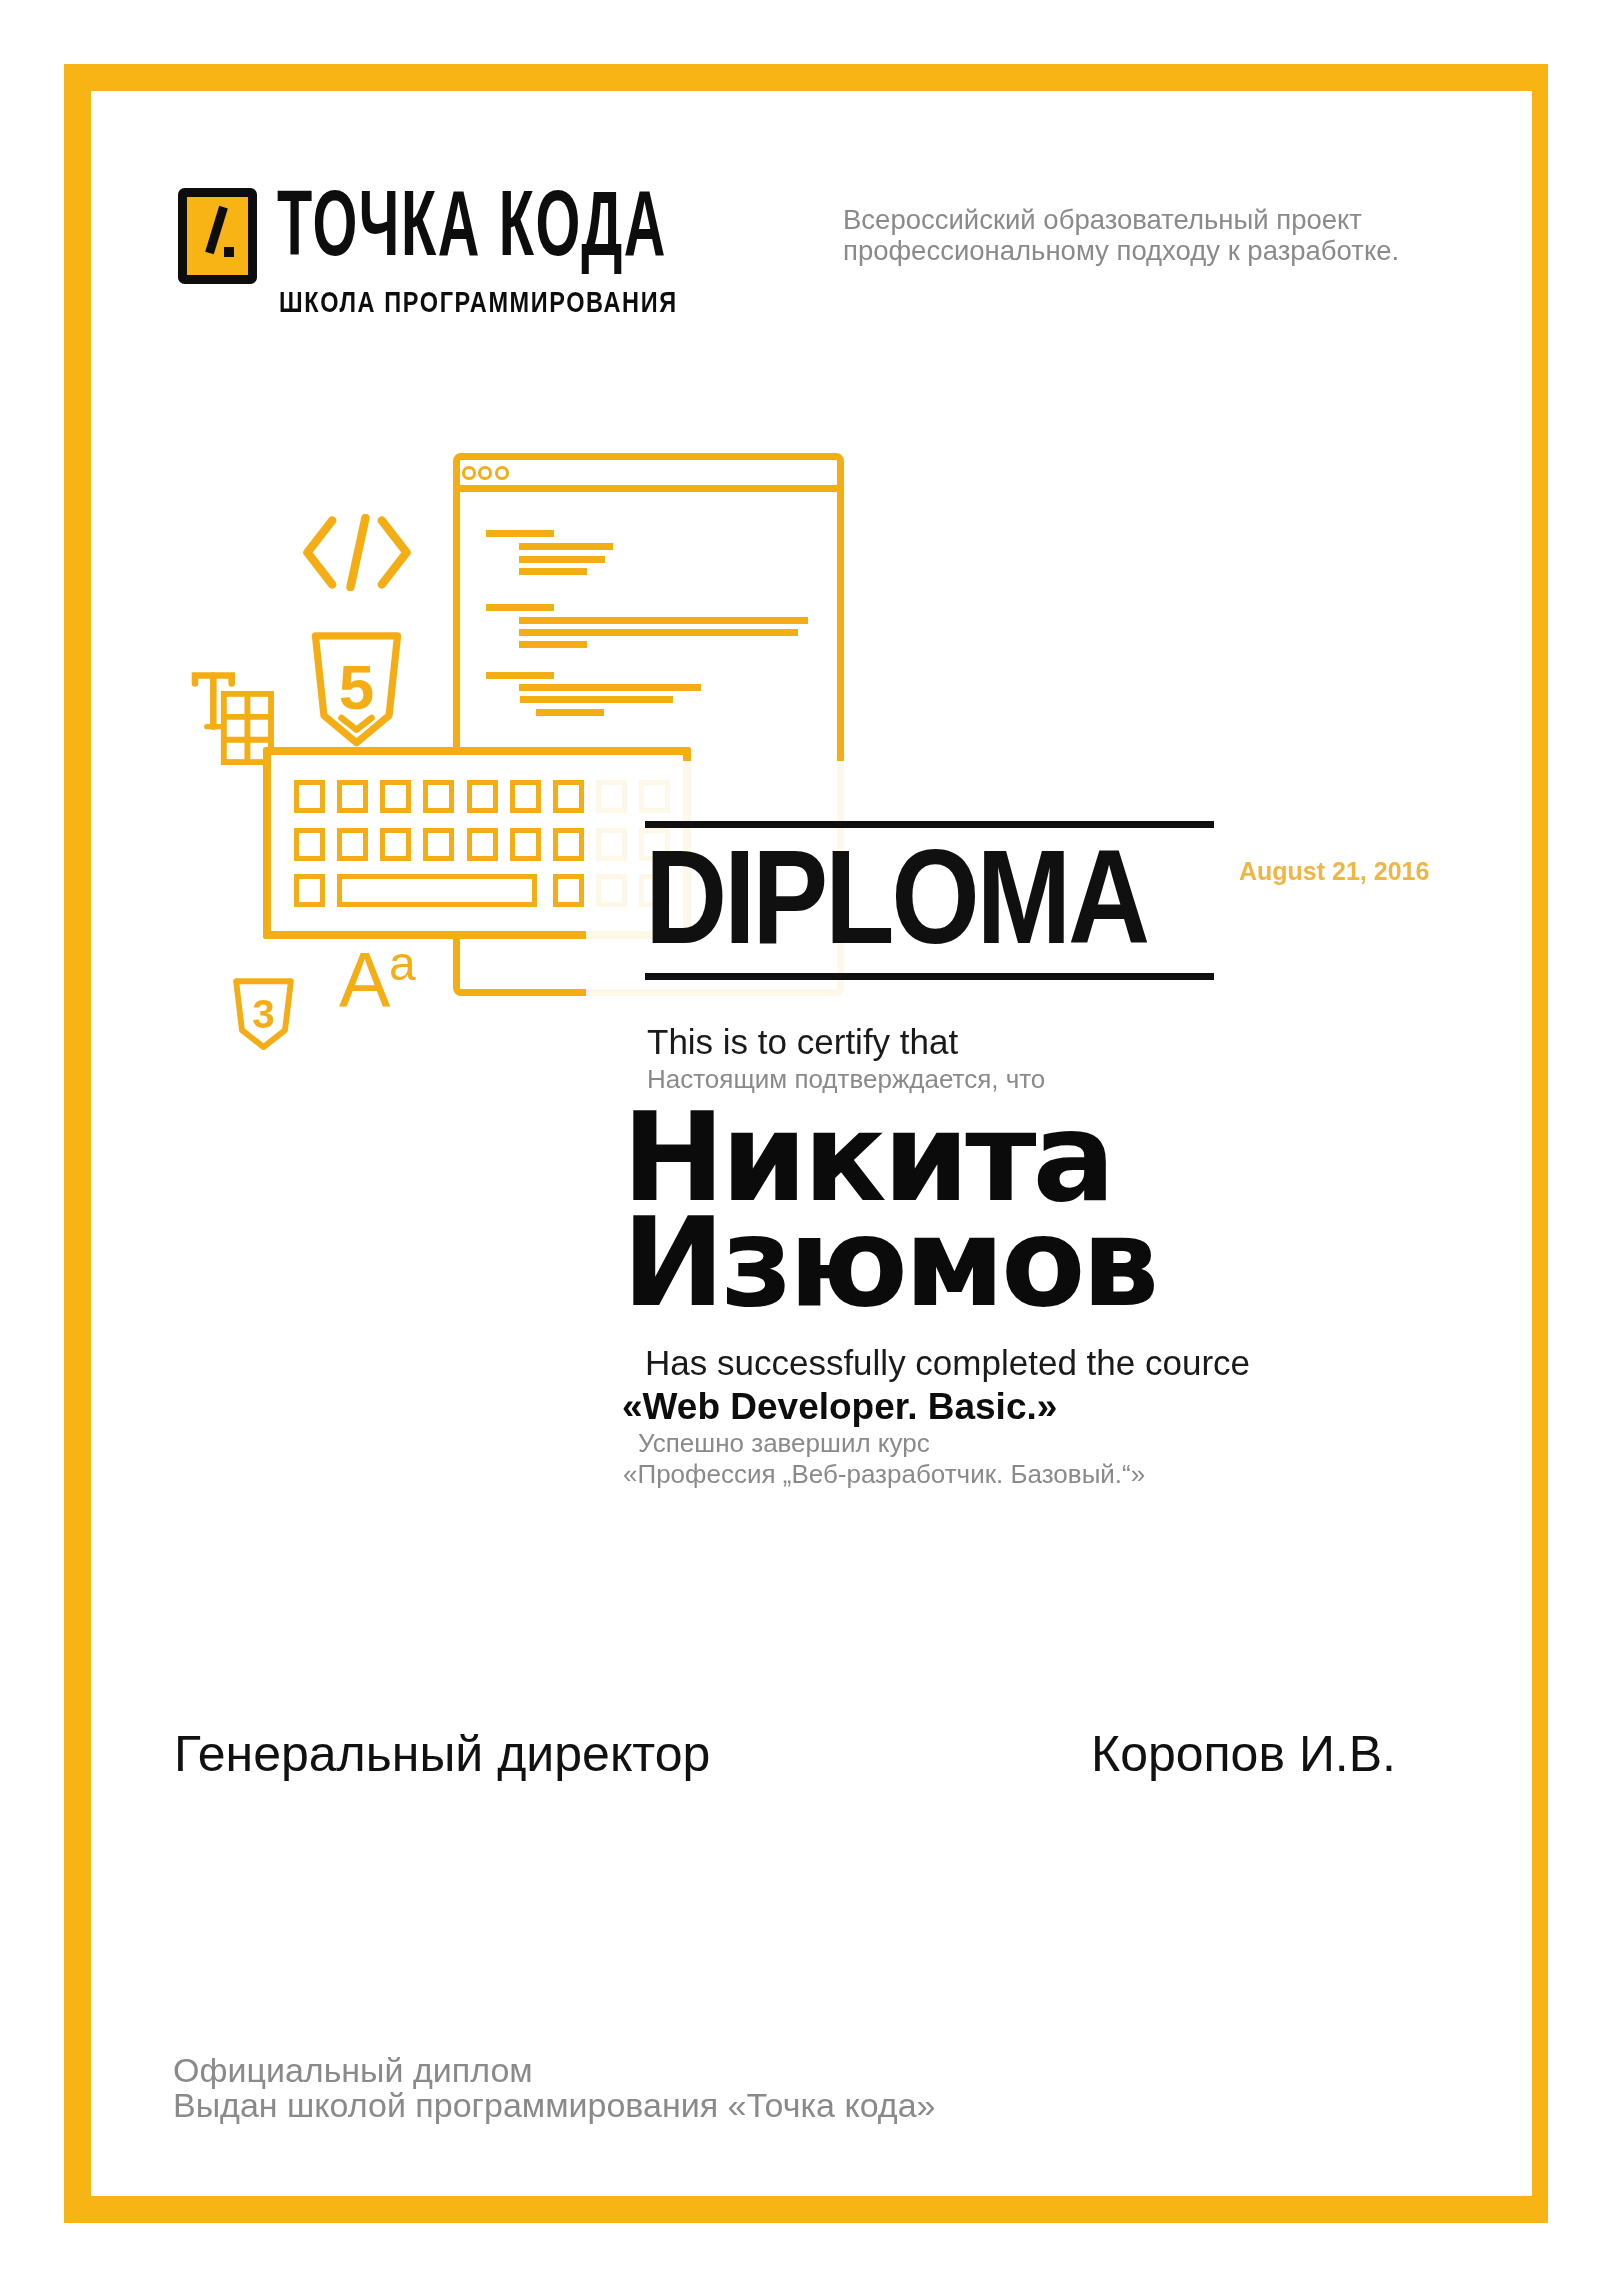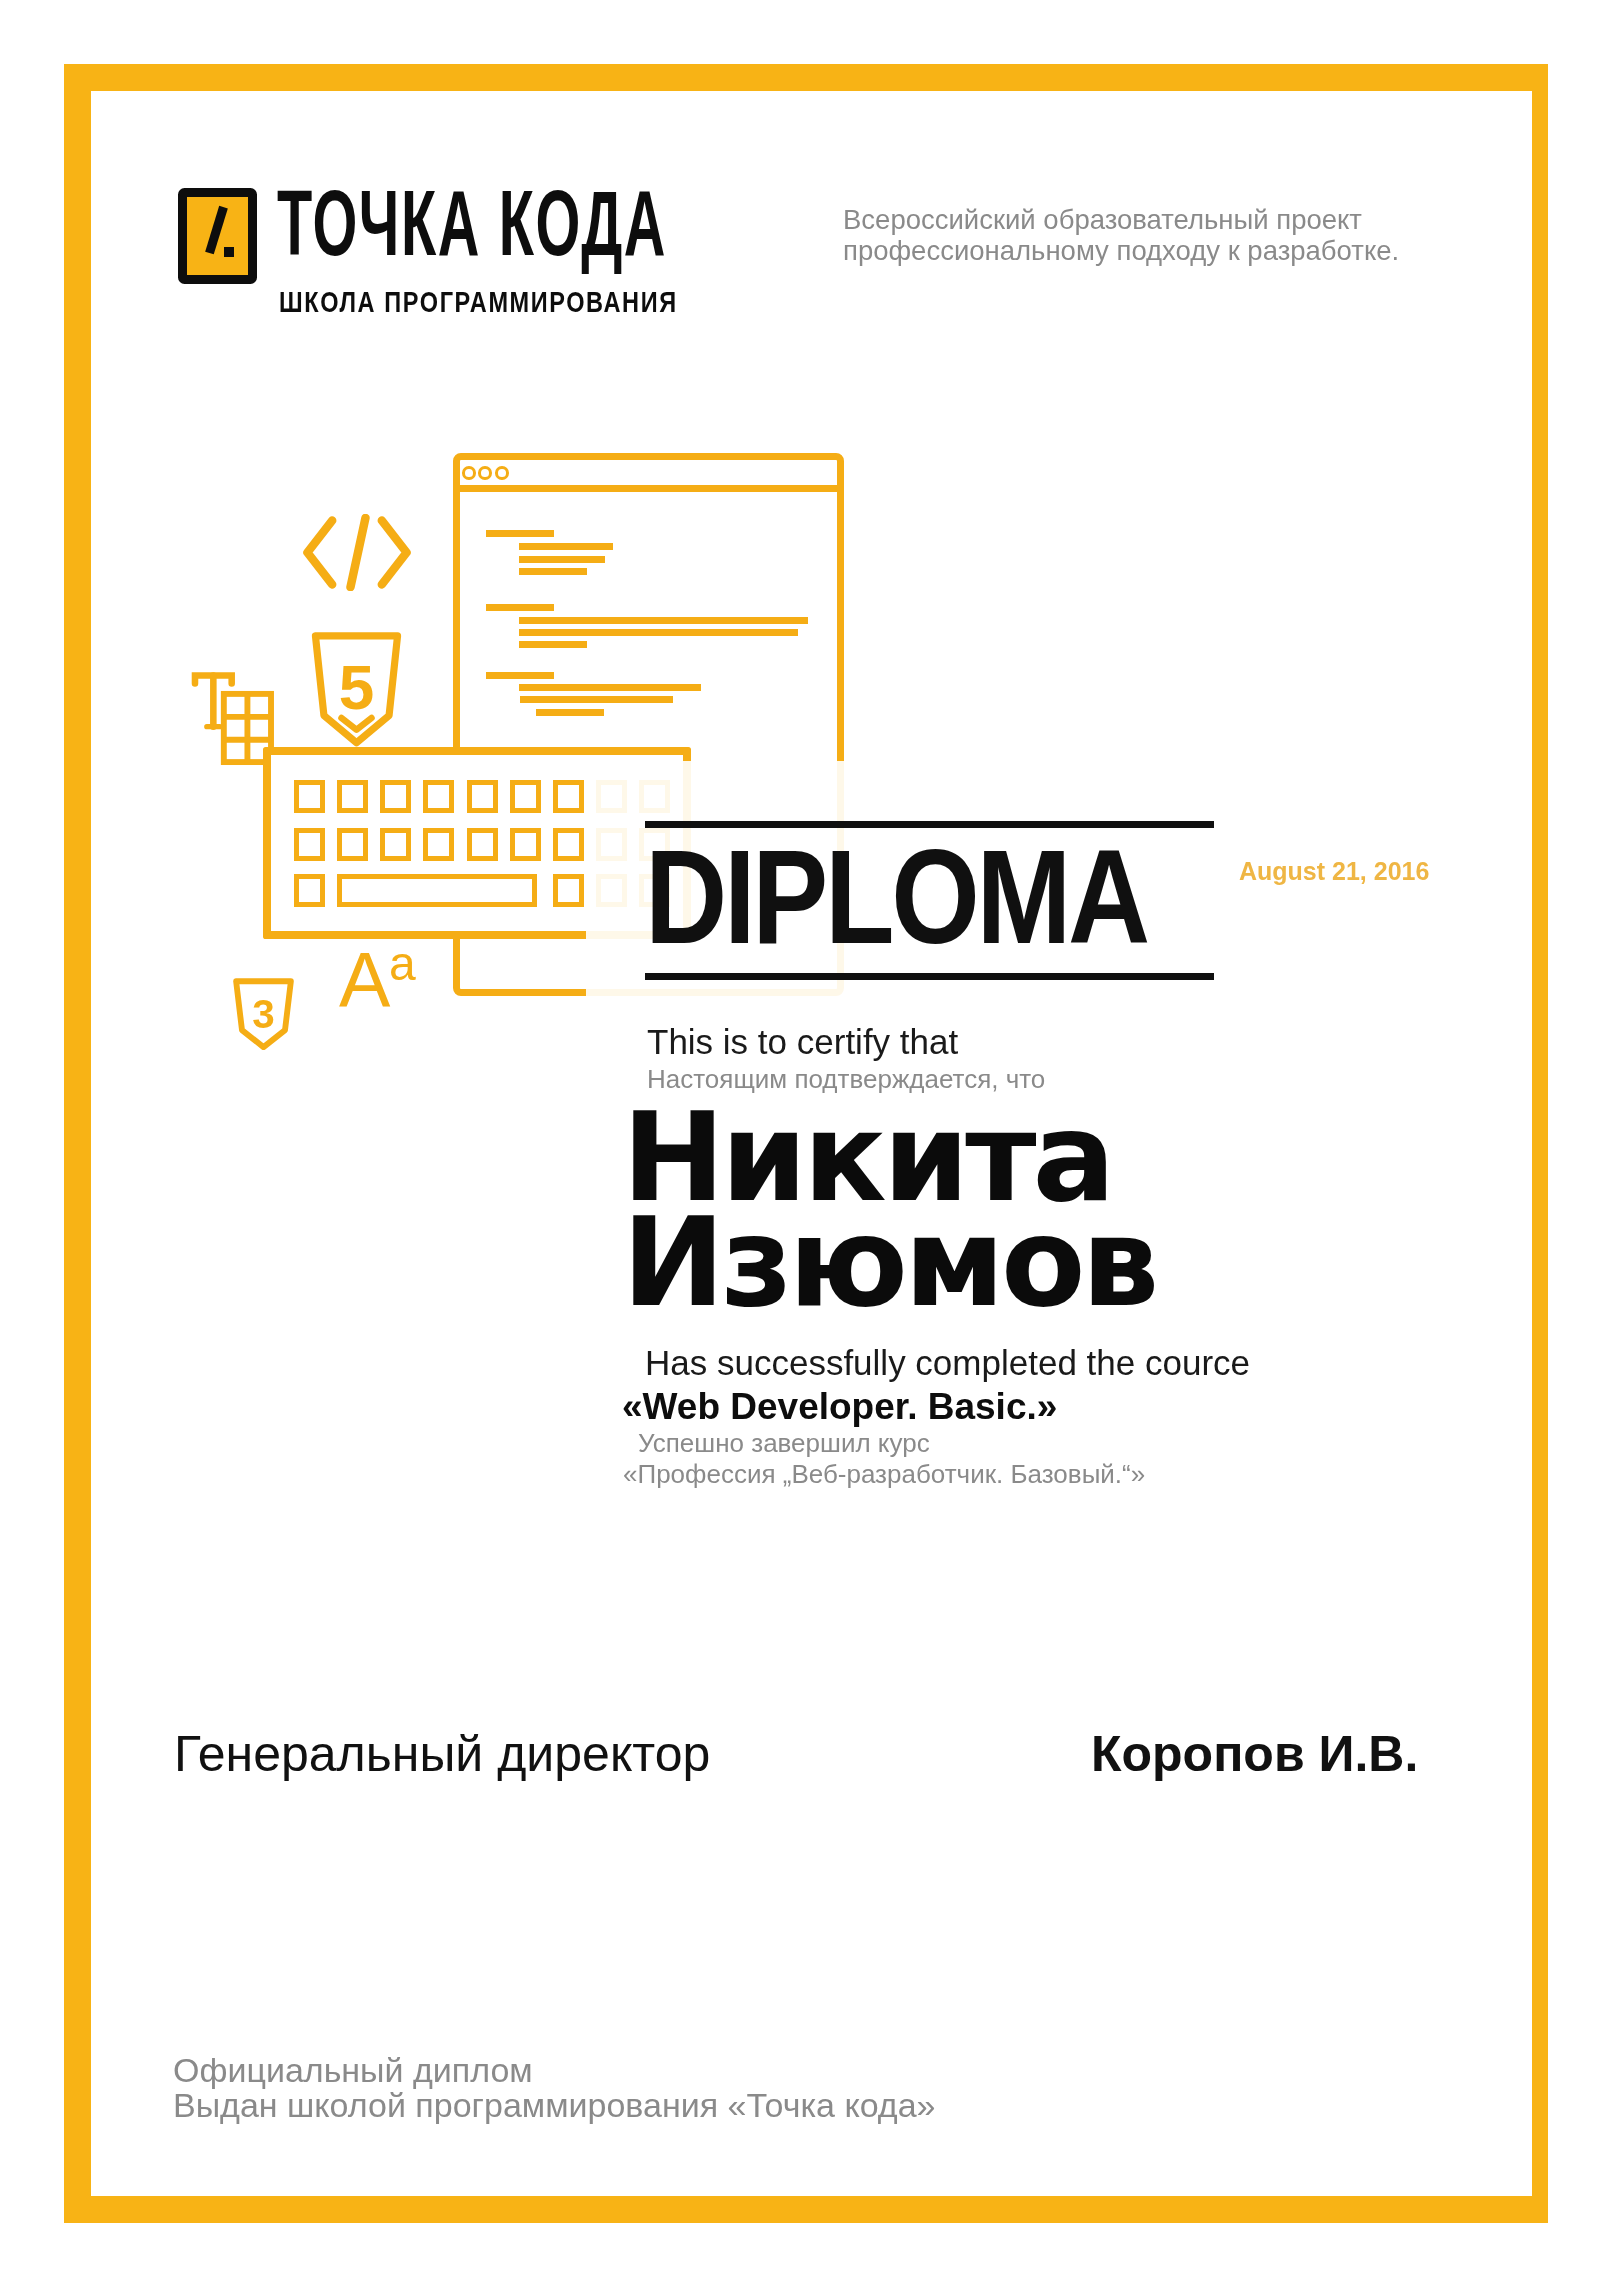--- a/index.html
+++ b/index.html
@@ -50,21 +50,21 @@
   #certify-en{left:647px;top:1022px;font-size:35px;color:#1a1a1a;z-index:6;white-space:nowrap;}
   #certify-ru{left:647px;top:1064px;font-size:26px;color:#8a8a8a;z-index:6;white-space:nowrap;}
   #student-name{left:622px;top:1105px;font-family:"DejaVu Sans", sans-serif;font-size:123px;font-weight:bold;
                 letter-spacing:-3.9px;line-height:105px;color:#0b0b0b;z-index:6;}
   #completed-en{left:645px;top:1343px;font-size:35px;color:#1a1a1a;z-index:6;white-space:nowrap;}
   #course-en{left:622px;top:1386px;font-size:37px;font-weight:bold;color:#0d0d0d;z-index:6;white-space:nowrap;}
   #completed-ru{left:638px;top:1428px;font-size:26px;color:#8a8a8a;z-index:6;white-space:nowrap;}
   #course-ru{left:623px;top:1459px;font-size:26px;color:#8a8a8a;z-index:6;white-space:nowrap;}
 
   #sig-role{left:174px;top:1725px;font-size:50px;font-weight:500;color:#111;z-index:6;white-space:nowrap;}
-  #sig-name{left:1091px;top:1725px;font-size:50px;font-weight:700;color:#111;z-index:6;white-space:nowrap;}
+  #sig-name{left:1091px;top:1725px;font-size:50px;font-weight:400;color:#111;z-index:6;white-space:nowrap;}
 
   #footer{left:173px;top:2053px;font-size:34px;line-height:35px;color:#8a8a8a;z-index:6;}
 </style>
 </head>
 <body>
 
 <div id="page">
 
   <div id="frame"></div>
 

